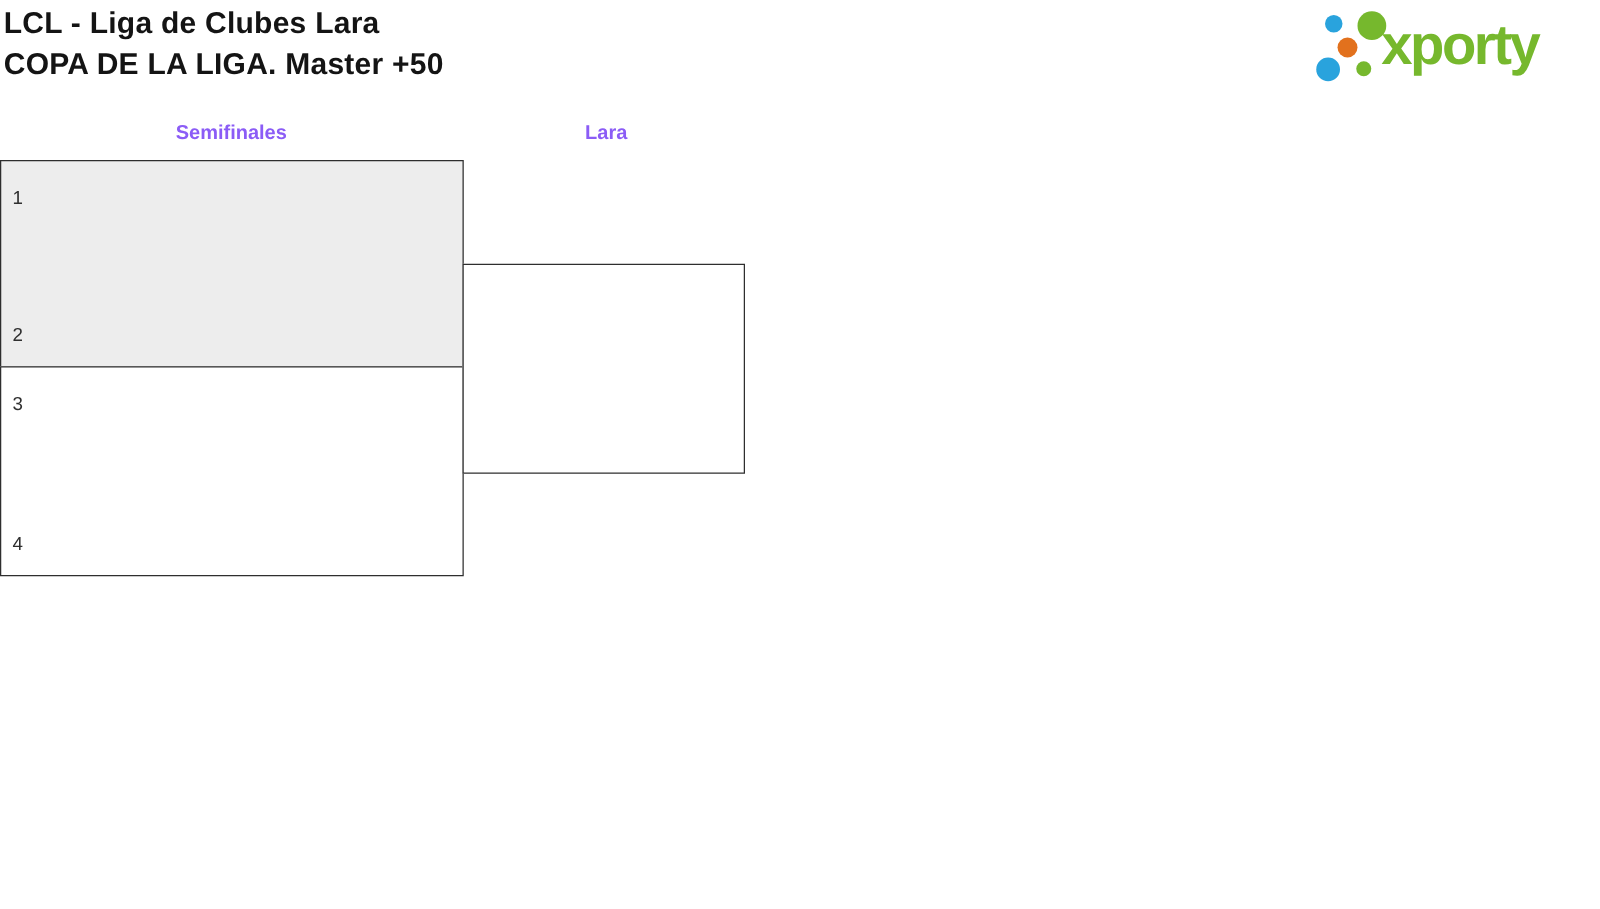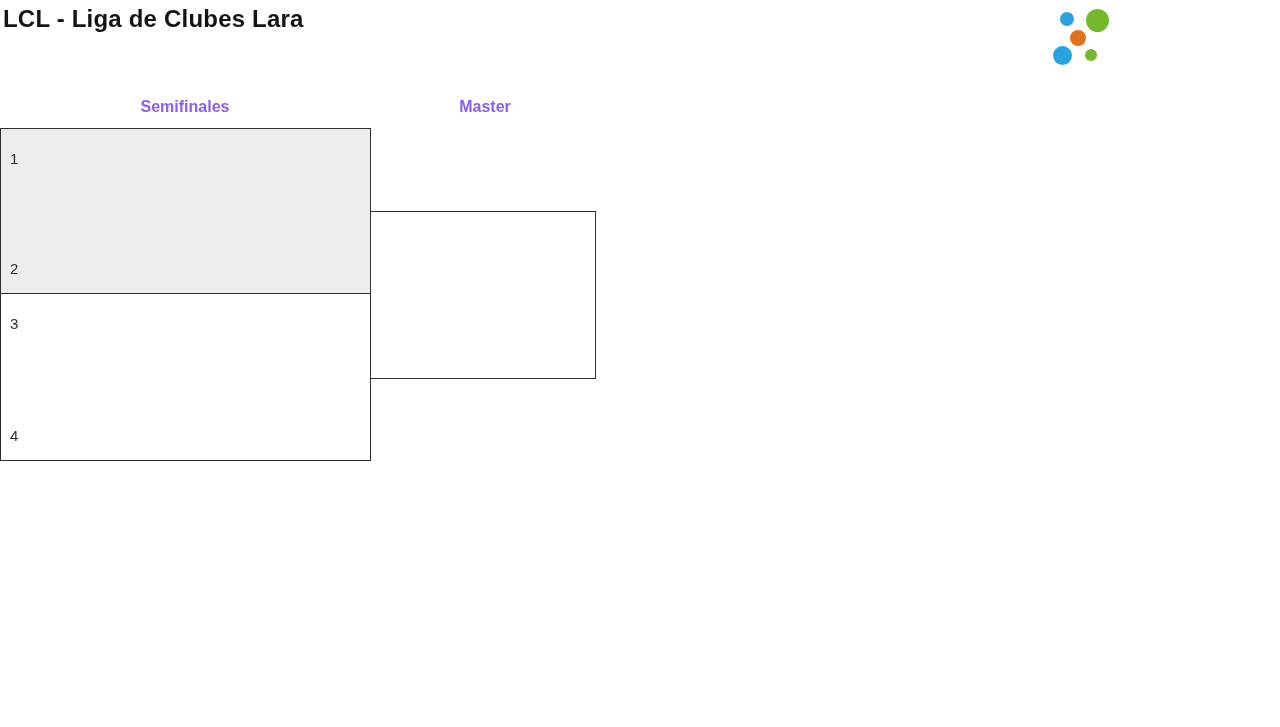--- a/index.html
+++ b/index.html
@@ -97,34 +97,36 @@
   .seed.top    { top: 21px; }
   .seed.bottom { bottom: 16px; }
 </style>
 </head>
 <body>
 
 <div class="page">
 
   <div class="title-block">
     <div class="title-line">LCL - Liga de Clubes Lara</div>
+    <div class="title-line">COPA DE LA LIGA. Master +50</div>
   </div>
 
   <div class="logo">
     <span class="dot dot-blue-sm"></span>
     <span class="dot dot-green-lg"></span>
     <span class="dot dot-orange"></span>
     <span class="dot dot-blue-lg"></span>
     <span class="dot dot-green-sm"></span>
+    <span class="logo-text">xporty</span>
   </div>
 
   <div>
 
     <div class="round-label semis">Semifinales</div>
-    <div class="round-label final">Master</div>
+    <div class="round-label final">Lara</div>
 
     <div class="match highlight m-sf1">
       <span class="seed top">1</span>
       <span class="seed bottom">2</span>
     </div>
 
     <div class="match m-sf2">
       <span class="seed top">3</span>
       <span class="seed bottom">4</span>
     </div>

